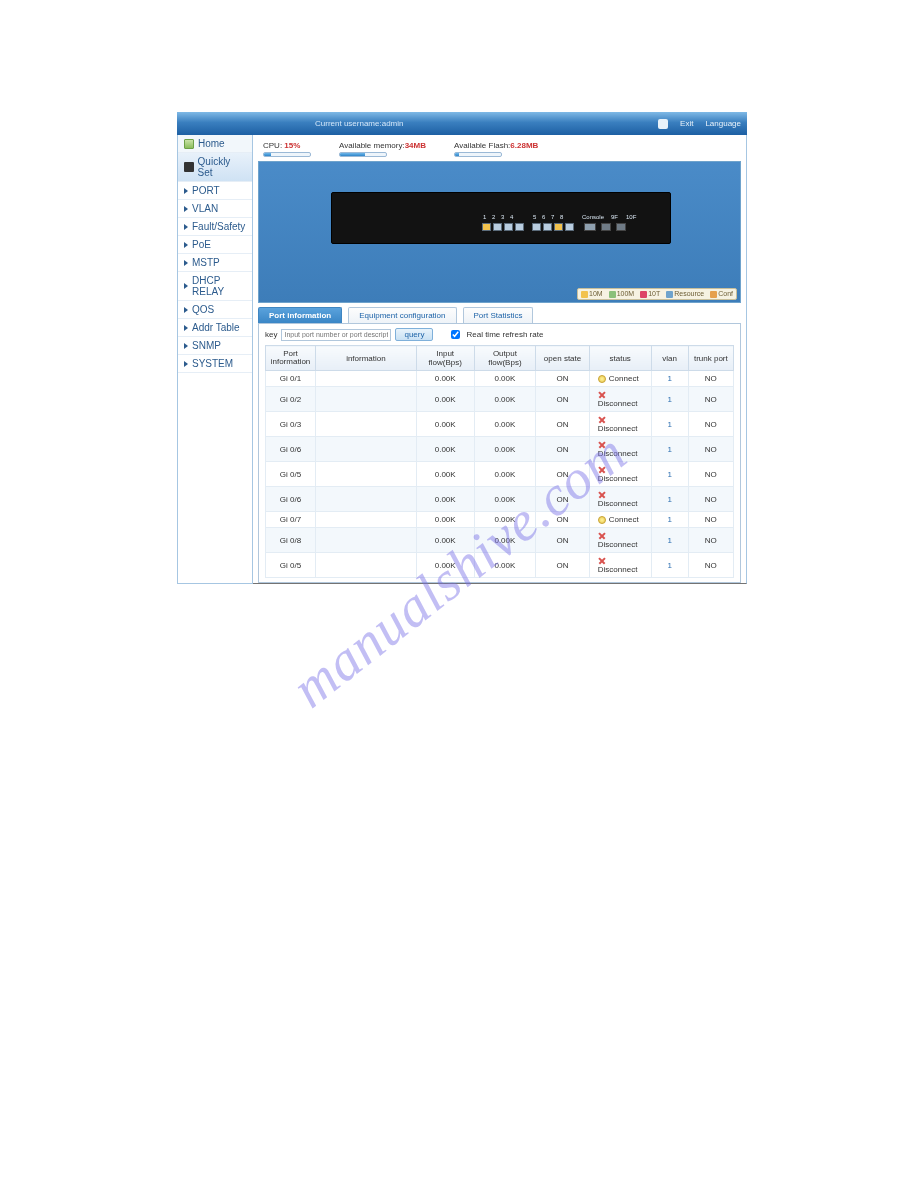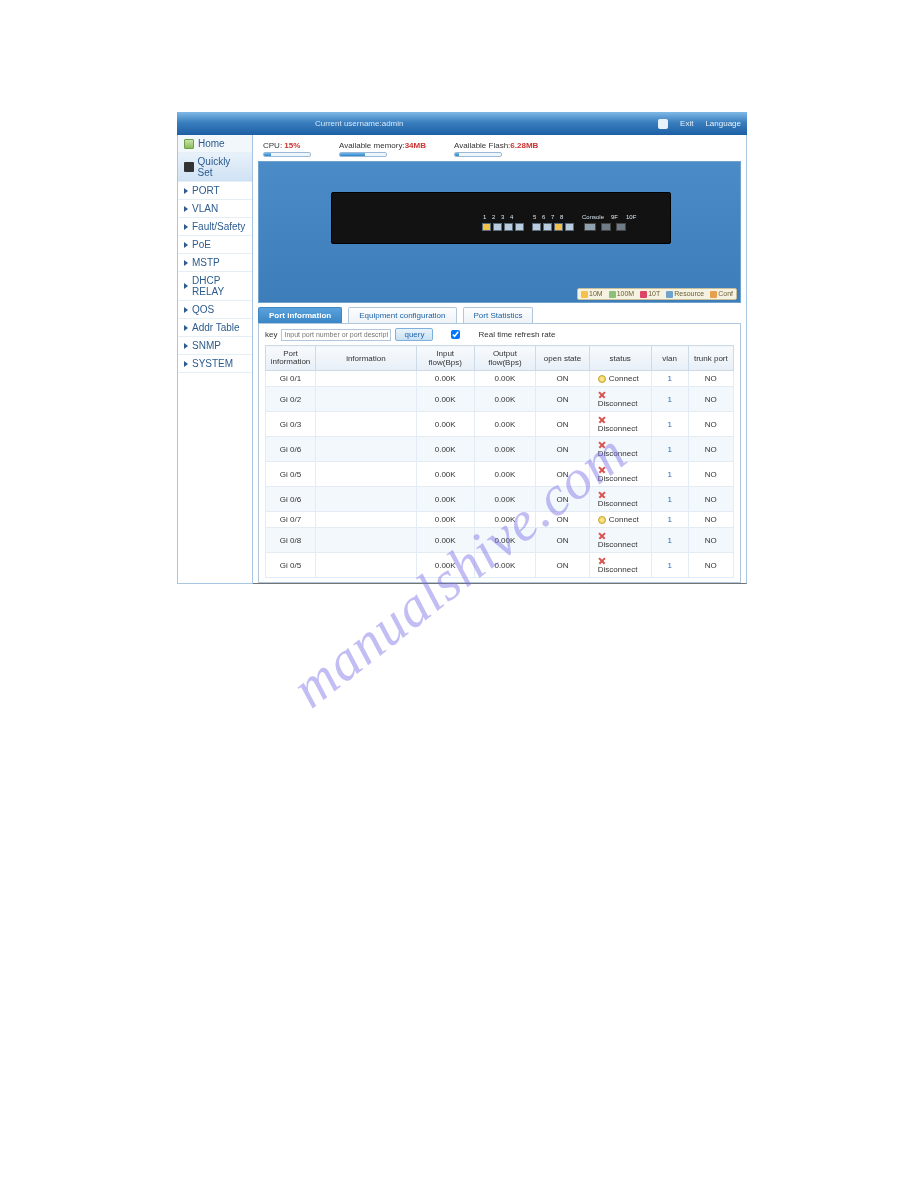--- a/index.html
+++ b/index.html
@@ -51,21 +51,21 @@
   .d-y{background:#f2c24d;} .d-g{background:#8ac07a;} .d-r{background:#d46;} .d-b{background:#6fa3cc;} .d-o{background:#e6a04d;}
   
   .tabsarea { margin:4px 5px 0 5px; }
   .tabs { display:flex; gap:6px; }
   .tab { padding:3px 10px; background:linear-gradient(#fdfdfd,#eef3f8); border:1px solid #b1c7dc; border-bottom:none; font-size:8px; color:#1e63a8; cursor:pointer; border-radius:2px 2px 0 0; }
   .tab.active { background:linear-gradient(#5aa2dc,#3a86c6); color:#fff; border-color:#3f86c2; font-weight:bold; }
   .tabbody { border:1px solid #b1c7dc; padding:4px 6px; background:#fff; }
   .keyrow { display:flex; align-items:center; gap:4px; margin-bottom:4px; font-size:8px; }
   .keyrow input[type=text] { width:110px; height:12px; font-size:7px; padding:0 2px; border:1px solid #b1c7dc; color:#999; }
   .keyrow .btn { padding:1px 8px; border:1px solid #7fb0da; background:linear-gradient(#e8f3fb,#c9e1f4); color:#1e63a8; font-size:8px; cursor:pointer; border-radius:2px; }
-  .keyrow .chk { margin-left:14px; display:flex; align-items:center; gap:18px; }
+  .keyrow .chk { margin-left:14px; display:flex; align-items:center; gap:6px; }
   .keyrow .chk input { width:9px;height:9px; }
   
   table.data { width:100%; border-collapse:collapse; font-size:8px; }
   table.data th { background:linear-gradient(#f8fbfd,#e7eff7); border:1px solid #cddbe9; padding:3px 4px; color:#333; font-weight:normal; text-align:center; }
   table.data th.pi { line-height:1; }
   table.data td { border:1px solid #e3ecf4; padding:3px 4px; text-align:center; color:#333; }
   table.data tr.alt td { background:#f3f8fc; }
   table.data td.status { text-align:left; padding-left:8px; }
   table.data td.vlan { color:#2a6db0; }
   .sicon { width:8px; height:8px; display:inline-block; vertical-align:middle; margin-right:3px; border-radius:50%; }

